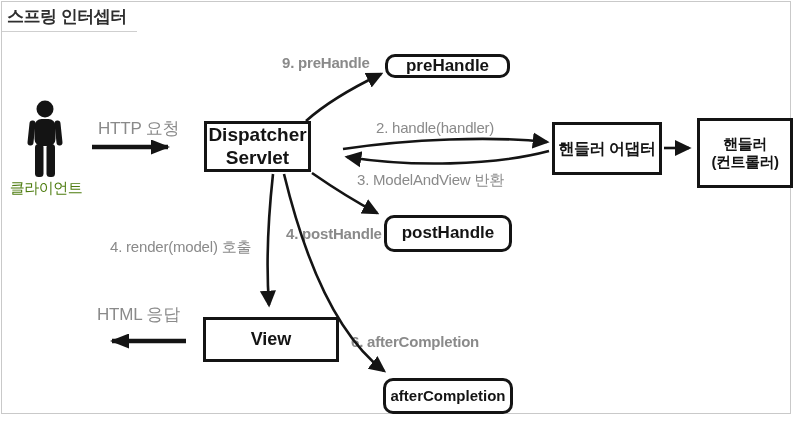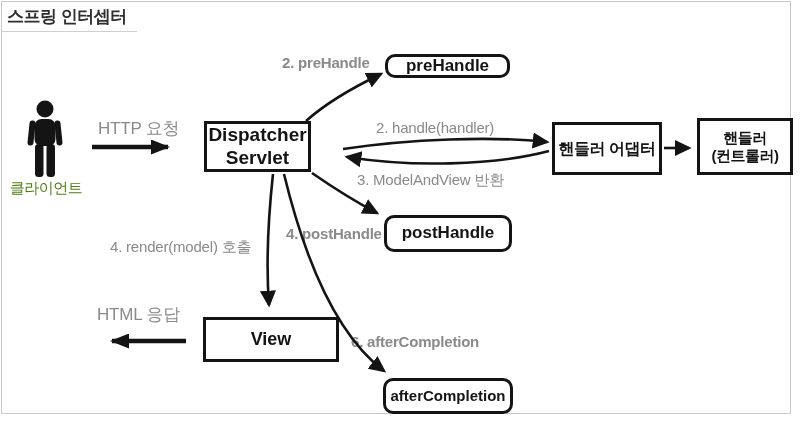--- a/index.html
+++ b/index.html
@@ -33,21 +33,21 @@
   .rounded{border-radius:10px;}
   .lbl{
     position:absolute;color:var(--gray);font-size:15px;white-space:nowrap;z-index:1;
     letter-spacing:-0.2px;
   }
   .lbl.bold{font-weight:bold;}
   .lbl.big{font-size:17px;}
   #dispatcher{left:204px;top:121px;width:107px;height:51px;font-size:19px;}
   #prehandle{left:385px;top:54px;width:125px;height:24px;font-size:17px;}
   #handler-adapter{left:552px;top:122px;width:110px;height:53px;font-size:16px;letter-spacing:-0.5px;}
-  #handler{left:697px;top:118px;width:96px;height:57px;font-size:15px;letter-spacing:-0.5px;}
+  #handler{left:697px;top:118px;width:96px;height:70px;font-size:15px;letter-spacing:-0.5px;}
   #posthandle{left:384px;top:215px;width:128px;height:37px;font-size:17px;}
   #view{left:203px;top:317px;width:136px;height:45px;font-size:18px;}
   #aftercompletion{left:383px;top:378px;width:130px;height:36px;font-size:15px;}
   #actor-icon{position:absolute;left:22px;top:100px;z-index:1;}
   #actor-label{position:absolute;left:2px;top:179px;width:88px;text-align:center;
     font-size:15px;color:#4d7c0f;z-index:1;letter-spacing:-0.5px;}
   #arrows{position:absolute;left:0;top:0;z-index:2;pointer-events:none;}
 </style>
 </head>
 <body>
@@ -71,21 +71,21 @@
 Servlet</div>
   <div class="node rounded" id="prehandle">preHandle</div>
   <div class="node" id="handler-adapter">핸들러 어댑터</div>
   <div class="node" id="handler">핸들러
 (컨트롤러)</div>
   <div class="node rounded" id="posthandle">postHandle</div>
   <div class="node" id="view">View</div>
   <div class="node rounded" id="aftercompletion">afterCompletion</div>
 
   <div class="lbl big" style="left:98px;top:117px;">HTTP 요청</div>
-  <div class="lbl bold" style="left:282px;top:54px;">2. preHandle</div>
+  <div class="lbl bold" style="left:282px;top:54px;">9. preHandle</div>
   <div class="lbl" style="left:376px;top:119px;">2. handle(handler)</div>
   <div class="lbl" style="left:357px;top:171px;">3. ModelAndView 반환</div>
   <div class="lbl bold" style="left:286px;top:225px;">4. postHandle</div>
   <div class="lbl" style="left:110px;top:238px;">4. render(model) 호출</div>
   <div class="lbl bold" style="left:351px;top:333px;">6. afterCompletion</div>
   <div class="lbl big" style="left:97px;top:303px;">HTML 응답</div>
 
   <svg id="arrows" width="800" height="422" viewBox="0 0 800 422">
     <defs>
       <marker id="m" markerWidth="6.5" markerHeight="7" refX="5.5" refY="3.5" orient="auto">

